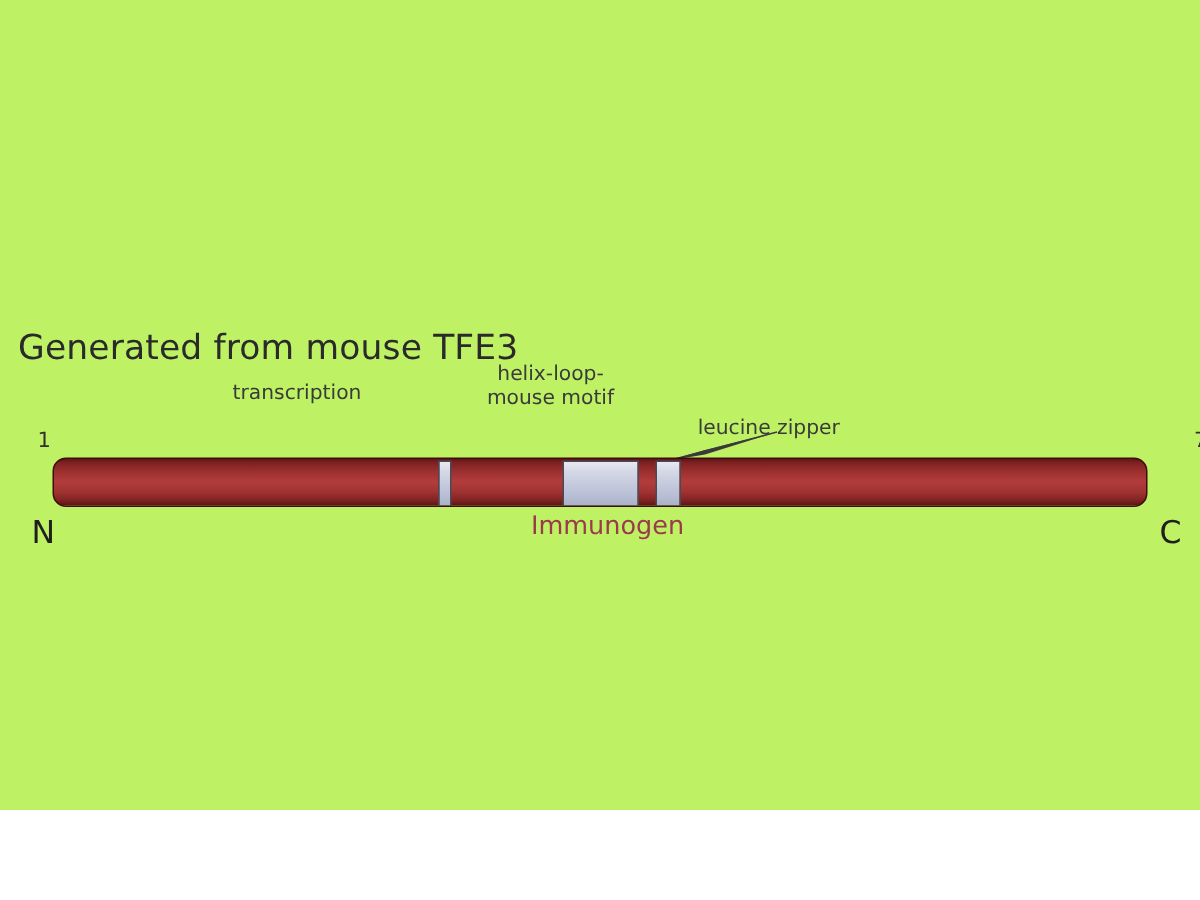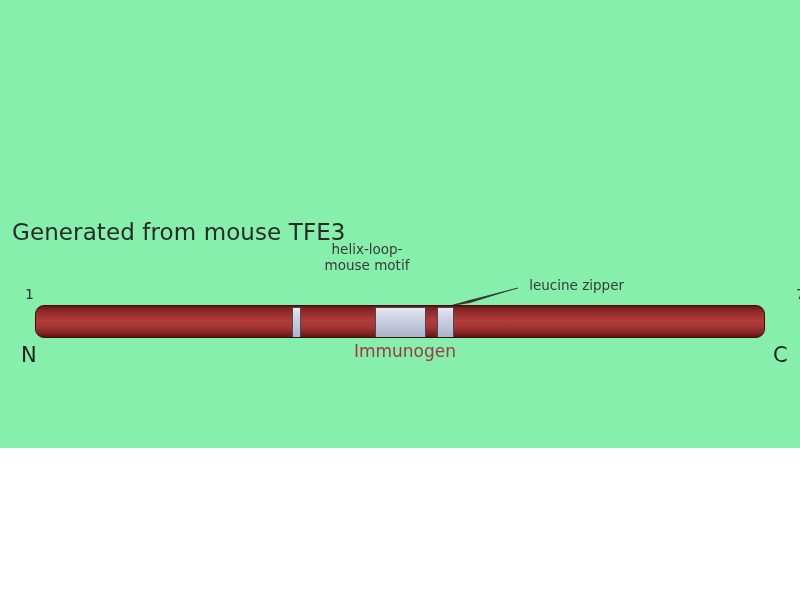--- a/index.html
+++ b/index.html
@@ -6,22 +6,22 @@
     margin: 0;
     padding: 0;
     background: #ffffff;
   }
   body {
     font-family: "DejaVu Sans", sans-serif;
   }
   #canvas {
     position: relative;
     width: 800px;
-    height: 448px;
-    background: #86efac;
+    height: 540px;
+    background: #bef264;
     overflow: hidden;
   }
 
   
   #title {
     position: absolute;
     left: 12px;
     top: 219px;
     font-family: "DejaVu Sans", sans-serif;
     font-size: 23px;
@@ -49,22 +49,21 @@
   }
   #label-hlh {
     left: 307px;
     top: 242px;
     width: 120px;
   }
   #label-lz {
     left: 440px;
     top: 278px;
     width: 145px;
-    text-align: right;
-    margin-left: 39px;
+    text-align: center;
   }
 
   
   #lz-leader {
     position: absolute;
     left: 440px;
     top: 286px;
     width: 80px;
     height: 24px;
     pointer-events: none;
@@ -144,20 +143,21 @@
   }
 </style>
 </head>
 <body>
 
 <div id="canvas">
 
   <div id="title">Generated from mouse TFE3</div>
 
   <div class="domain-label" id="label-tad">
+    <div>transcription</div>
   </div>
 
   <div class="domain-label" id="label-hlh">
     <div>helix-loop-</div>
     <div>mouse motif</div>
   </div>
 
   <div class="domain-label" id="label-lz">
     <div>leucine zipper</div>
   </div>

